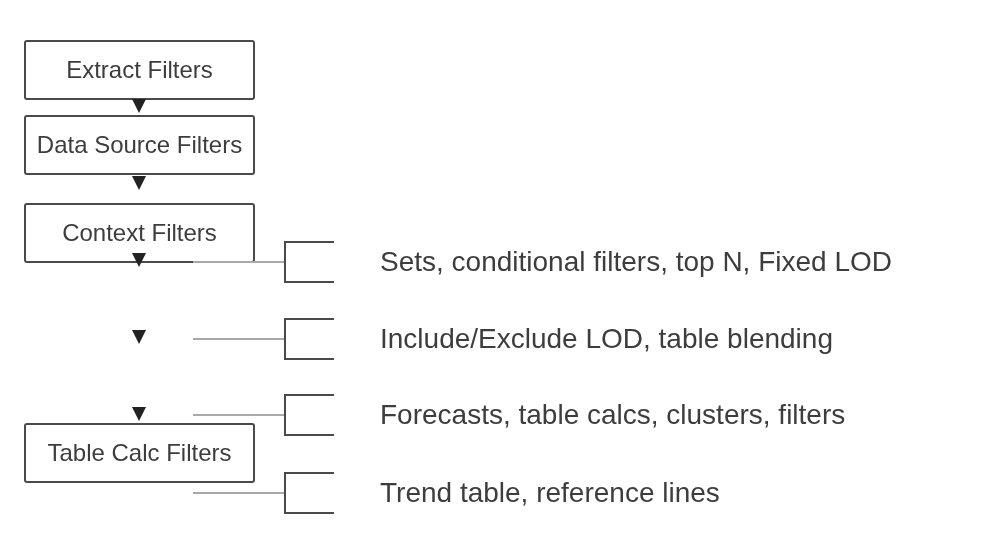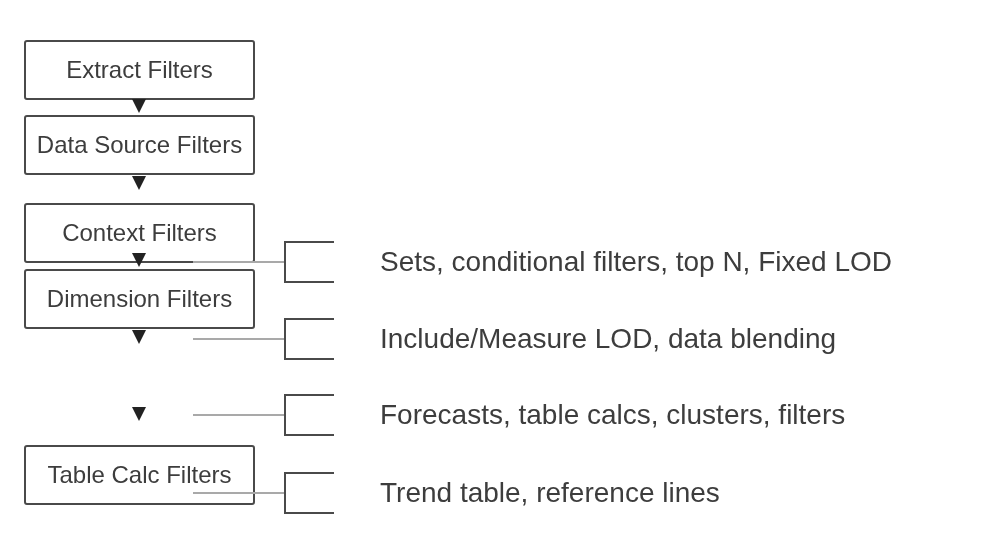--- a/index.html
+++ b/index.html
@@ -33,21 +33,21 @@
   .node-label {
     font-size: 24px;
     color: #3d3d3d;
     white-space: nowrap;
   }
   .n1 { top: 40px; align-items: center; }
   .n2 { top: 115px; }
   .n3 { top: 203px; }
   .n4 { top: 269px; }
   .n5 { top: 346px; }
-  .n6 { top: 445px; }
+  .n6 { top: 423px; }
 
   
   .arrow {
     position: absolute;
     left: 132px;
     width: 0;
     height: 0;
     border-left: 7px solid transparent;
     border-right: 7px solid transparent;
     border-top: 14px solid #222222;
@@ -106,42 +106,39 @@
 
   <div class="node n1">
     <span class="node-label">Extract Filters</span>
   </div>
   <div class="node n2">
     <span class="node-label">Data Source Filters</span>
   </div>
   <div class="node n3">
     <span class="node-label">Context Filters</span>
   </div>
-  <div class="node n4">
-    <span class="node-label">Dimension Filters</span>
-  </div>
   <div class="node n6">
     <span class="node-label">Table Calc Filters</span>
   </div>
 
   <div class="arrow a1"></div>
   <div class="arrow a2"></div>
   <div class="arrow a3"></div>
   <div class="arrow a4"></div>
   <div class="arrow a5"></div>
 
   <div class="annot g1">
     <div class="annot-line"></div>
     <div class="annot-bracket"></div>
     <span class="annot-label">Sets, conditional filters, top N, Fixed LOD</span>
   </div>
   <div class="annot g2">
     <div class="annot-line"></div>
     <div class="annot-bracket"></div>
-    <span class="annot-label">Include/Measure LOD, data blending</span>
+    <span class="annot-label">Include/Exclude LOD, table blending</span>
   </div>
   <div class="annot g3">
     <div class="annot-line"></div>
     <div class="annot-bracket"></div>
     <span class="annot-label">Forecasts, table calcs, clusters, filters</span>
   </div>
   <div class="annot g4">
     <div class="annot-line"></div>
     <div class="annot-bracket"></div>
     <span class="annot-label">Trend table, reference lines</span>

